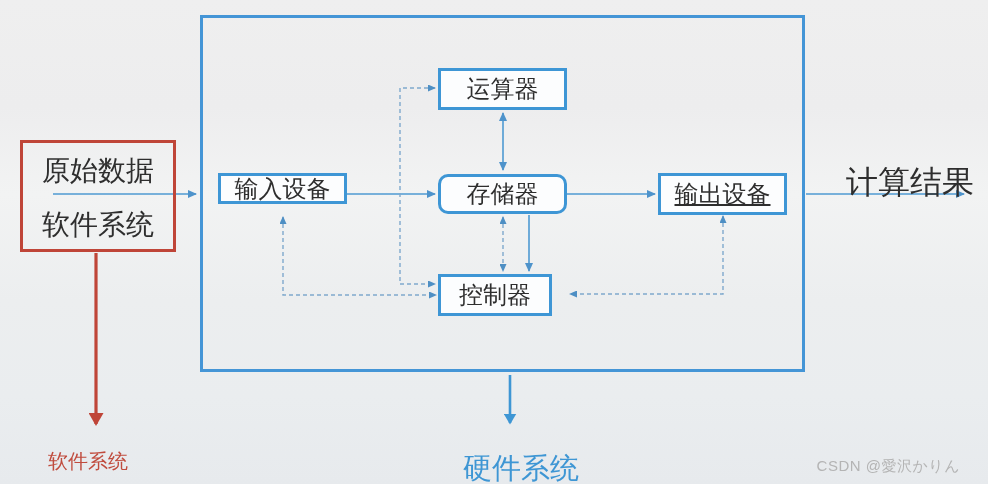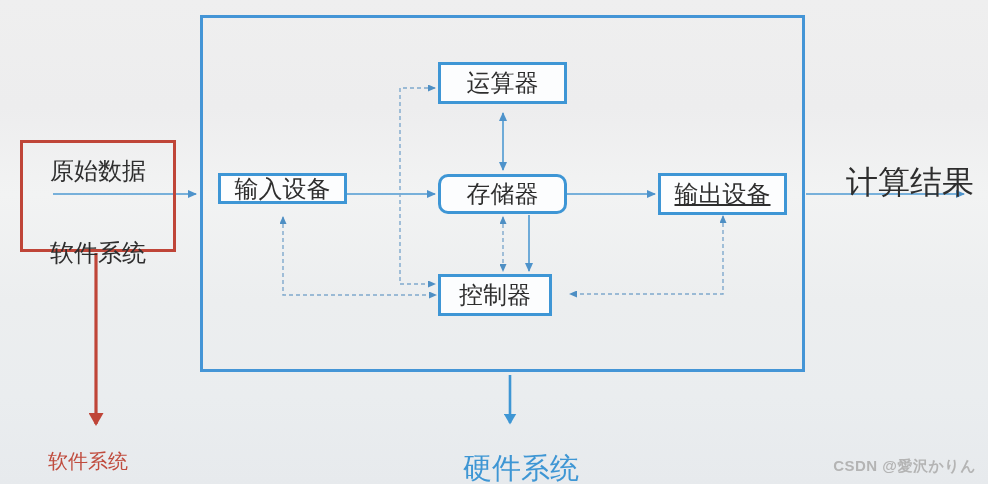--- a/index.html
+++ b/index.html
@@ -13,40 +13,40 @@
   .hw-rect{
     position:absolute;left:200px;top:15px;width:605px;height:357px;
     border:3px solid #4495d6;box-sizing:border-box;z-index:2;
   }
   .red-box{
     position:absolute;left:20px;top:140px;width:156px;height:112px;
     border:3px solid #bf4538;box-sizing:border-box;z-index:3;
     display:flex;flex-direction:column;align-items:center;justify-content:center;
     gap:30px;padding-top:4px;
   }
-  .red-box div{font-size:24px;line-height:24px;white-space:nowrap;margin-top:28px;}
+  .red-box div{font-size:28px;line-height:24px;white-space:nowrap;}
   .node{
     position:absolute;box-sizing:border-box;z-index:3;
     border:3px solid #3e96d5;background:#fcfdfe;
     display:flex;align-items:center;justify-content:center;
     font-size:24px;white-space:nowrap;
   }
   .node-input {left:218px;top:173px;width:129px;height:31px;}
-  .node-alu   {left:438px;top:62px; width:129px;height:42px;}
+  .node-alu   {left:438px;top:68px; width:129px;height:42px;}
   .node-mem   {left:438px;top:174px;width:129px;height:40px;border-radius:10px;}
   .node-out   {left:658px;top:173px;width:129px;height:42px;text-decoration:underline;}
   .node-ctrl  {left:438px;top:274px;width:114px;height:42px;}
   .lbl{position:absolute;z-index:3;white-space:nowrap;}
   .lbl-result  {left:846px;top:161px;font-size:32px;color:#2e2e2e;}
   .lbl-software{left:48px; top:448px;font-size:20px;color:#c04b3d;}
   .lbl-hardware{left:463px;top:449px;font-size:29px;color:#3e96d4;}
   .watermark{
-    position:absolute;right:12px;bottom:8px;z-index:3;
+    position:absolute;right:28px;bottom:8px;z-index:3;
     font-family:"Liberation Sans","DejaVu Sans",sans-serif;
-    font-size:15px;color:#b4b4b4;letter-spacing:.5px;font-weight:bold;
+    font-size:15px;color:#b4b4b4;letter-spacing:.5px;
   }
 </style>
 </head>
 <body>
 
 <div class="canvas">
 
   <svg class="connectors" width="988" height="484" viewBox="0 0 988 484" xmlns="http://www.w3.org/2000/svg">
     <defs>
       <marker id="mBlue" markerUnits="userSpaceOnUse" markerWidth="9" markerHeight="8" viewBox="0 0 9 8" refX="8" refY="4" orient="auto-start-reverse">

